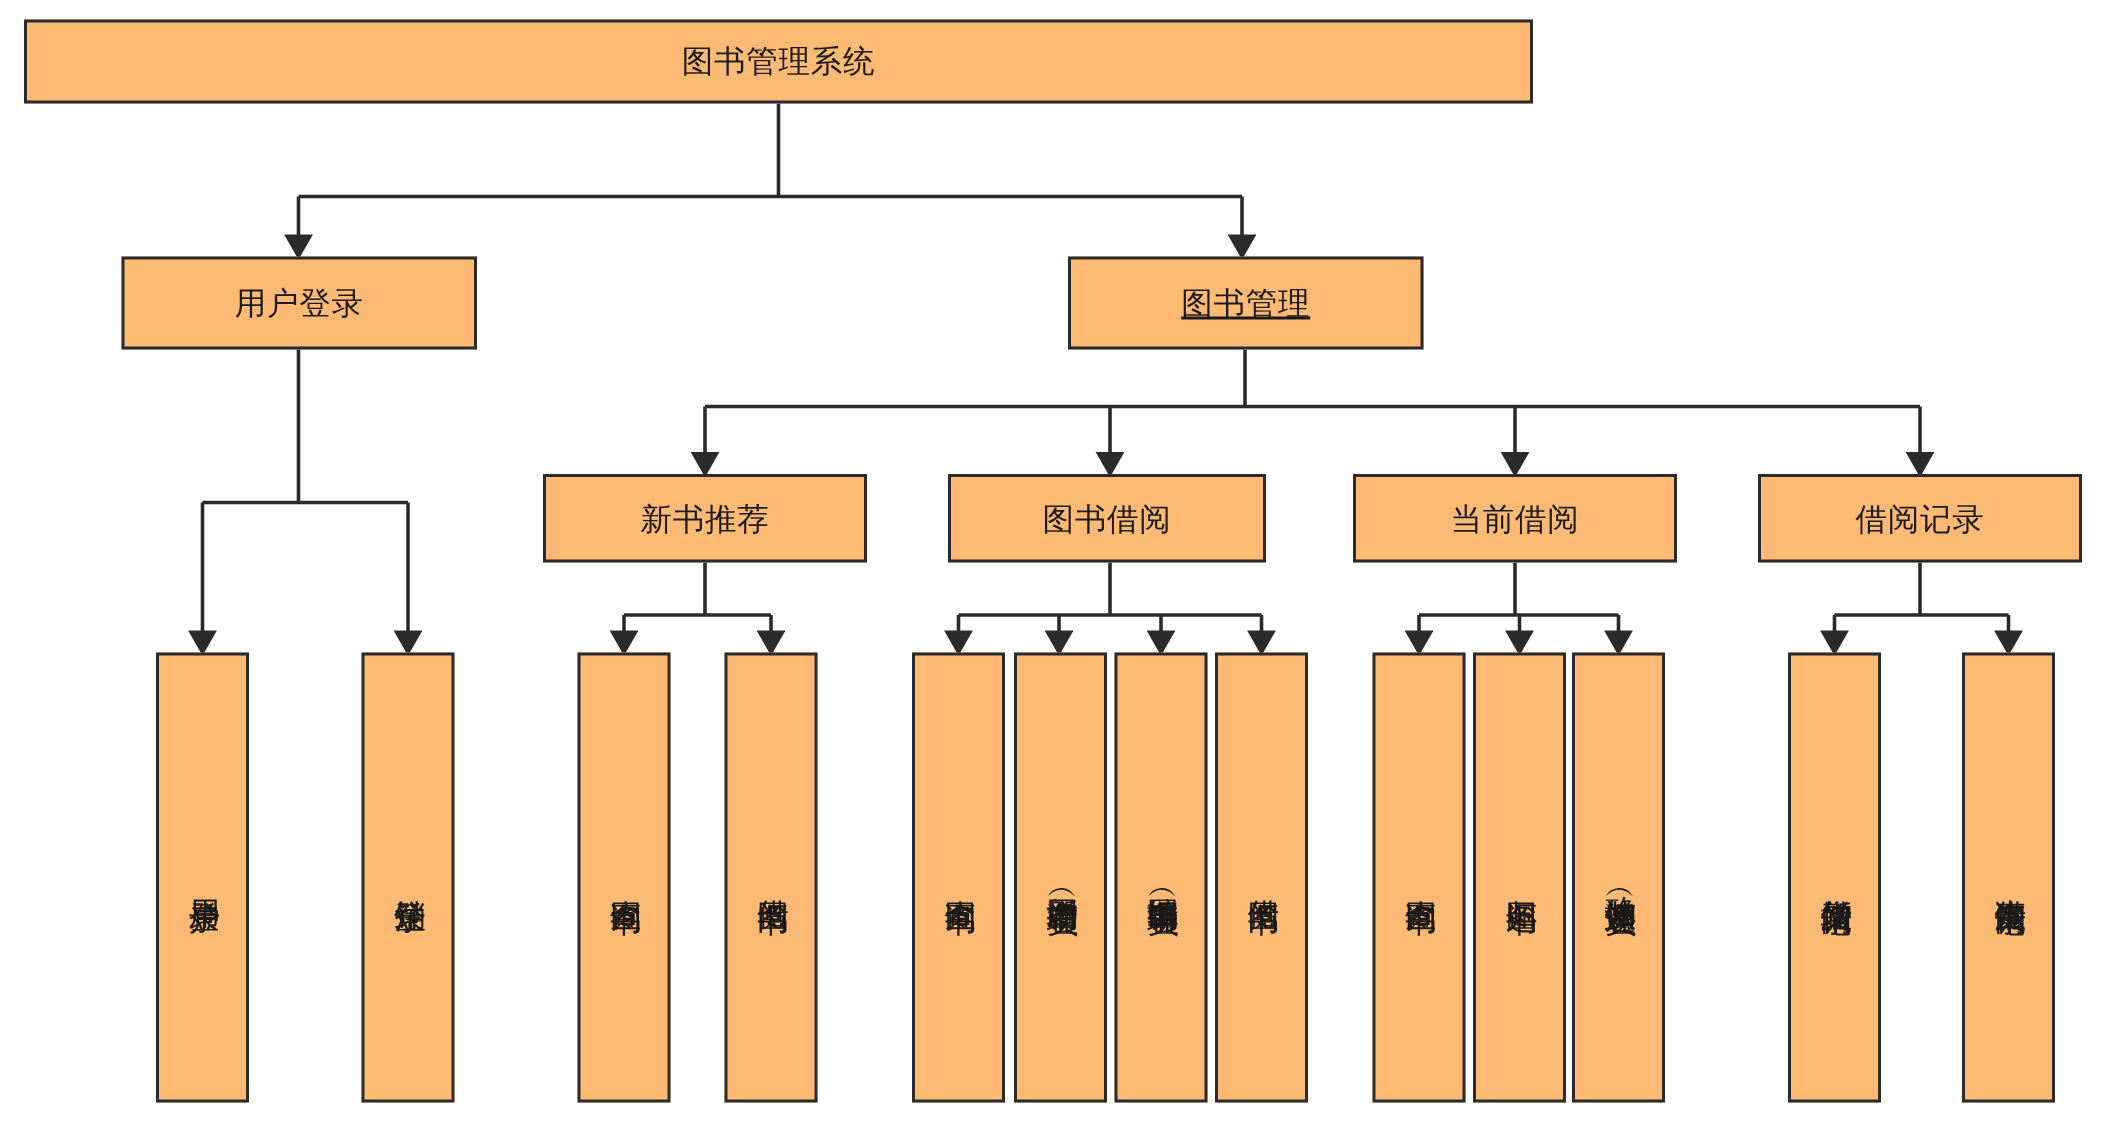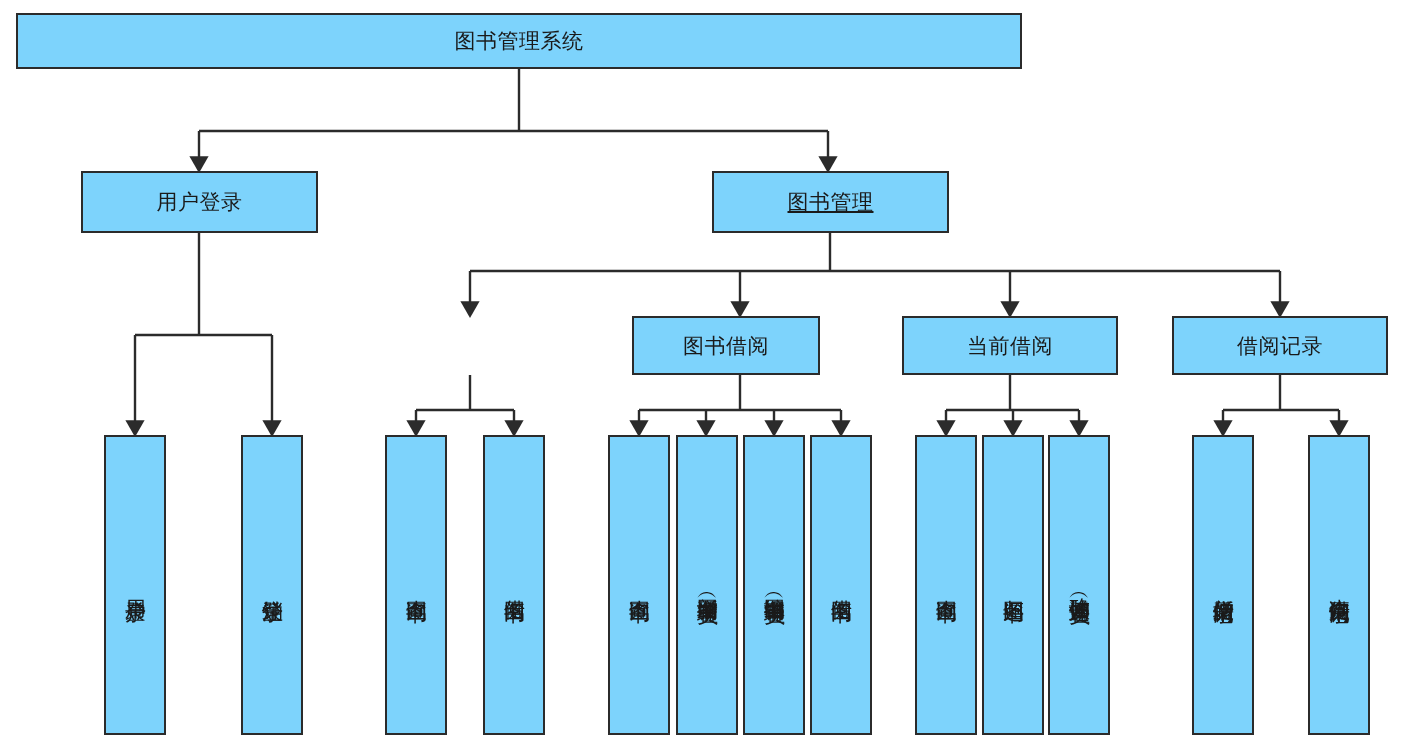--- a/index.html
+++ b/index.html
@@ -22,21 +22,21 @@
     left: 0;
     top: 0;
     width: 1405px;
     height: 747px;
     pointer-events: none;
   }
   .node {
     position: absolute;
     box-sizing: border-box;
     border: 2px solid #2b2b2b;
-    background: #7dd3fc;
+    background: #fdba74;
     display: flex;
     align-items: center;
     justify-content: center;
     color: #1a1a1a;
   }
   .node.horiz {
     font-size: 21px;
     letter-spacing: 0.5px;
   }
   .node.vert {
@@ -126,22 +126,25 @@
   </div>
 
   <div class="node horiz" style="left:81px; top:171px; width:237px; height:62px;">
     <span>用户登录</span>
   </div>
 
   <div class="node horiz" style="left:712px; top:171px; width:237px; height:62px;text-decoration:underline;">
     <span>图书管理</span>
   </div>
 
+  <div class="node horiz" style="left:362px; top:316px; width:216px; height:59px;">
+    <span>新书推荐</span>
+  </div>
 
-  <div class="node horiz" style="left:632px; top:316px; width:188px; height:59px;">
+  <div class="node horiz" style="left:632px; top:316px; width:212px; height:59px;">
     <span>图书借阅</span>
   </div>
 
   <div class="node horiz" style="left:1172px; top:316px; width:216px; height:59px;">
     <span>借阅记录</span>
   </div>
 
   <div class="node horiz" style="left:902px; top:316px; width:216px; height:59px;">
     <span>当前借阅</span>
   </div>

